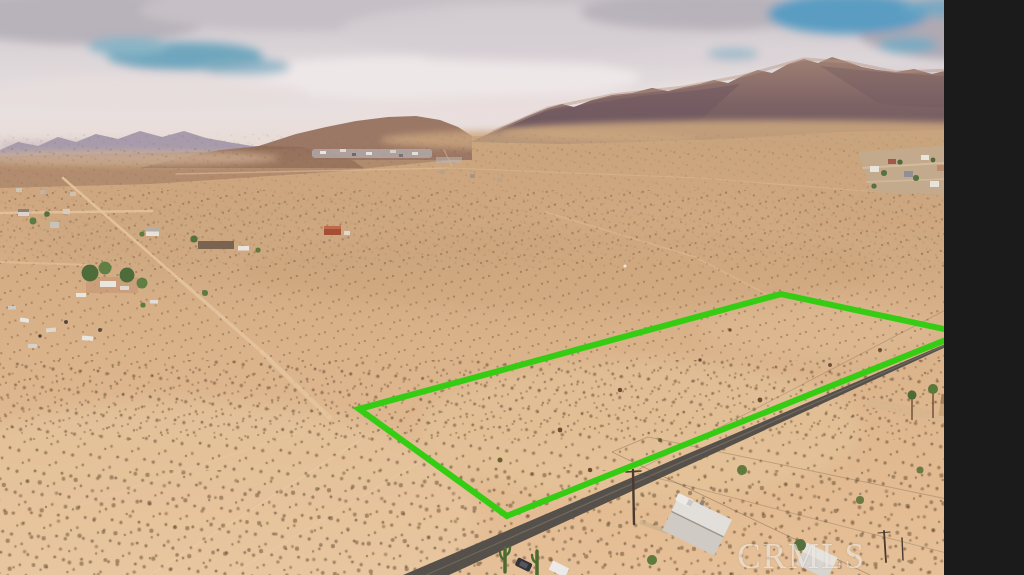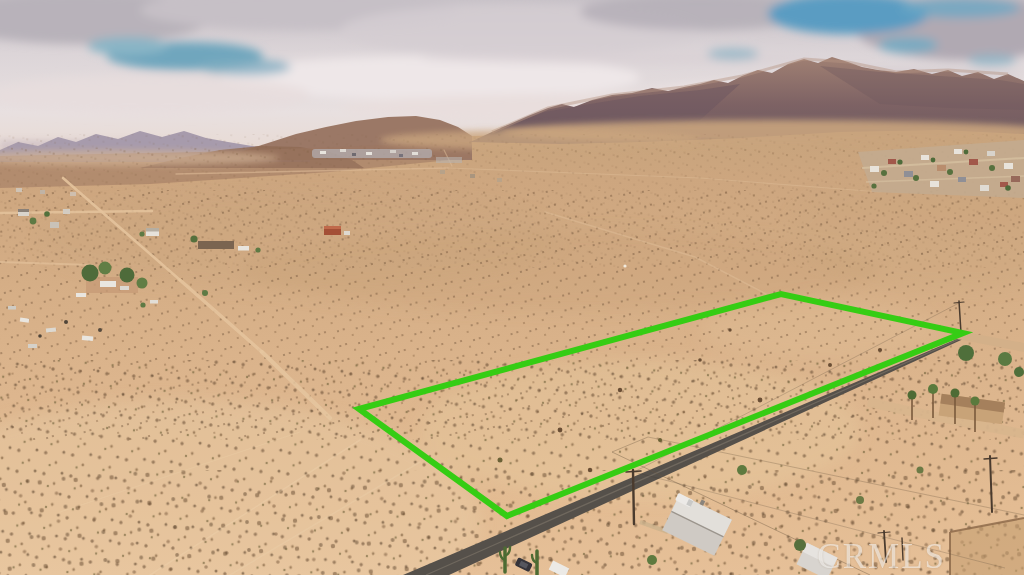--- a/index.html
+++ b/index.html
@@ -1,17 +1,17 @@
 <!DOCTYPE html>
 <html><head>
 <meta charset="utf-8">
 <style>
   html,body{margin:0;padding:0;background:#1b1b1b;}
   .scene{
-    position:relative;width:1024px;height:575px;overflow:hidden;
+    position:relative;width:944px;height:575px;overflow:hidden;
     font-family:"Liberation Sans",sans-serif;
   }
   .scene svg{position:absolute;inset:0;display:block;}
   .watermark{
     position:absolute;right:78px;bottom:-2px;
     font-family:"Liberation Serif",serif;
     font-size:35px;font-weight:400;letter-spacing:2px;
     color:rgba(255,255,255,0.55);
     text-shadow:0 0 2px rgba(120,90,60,0.25);
     user-select:none;

